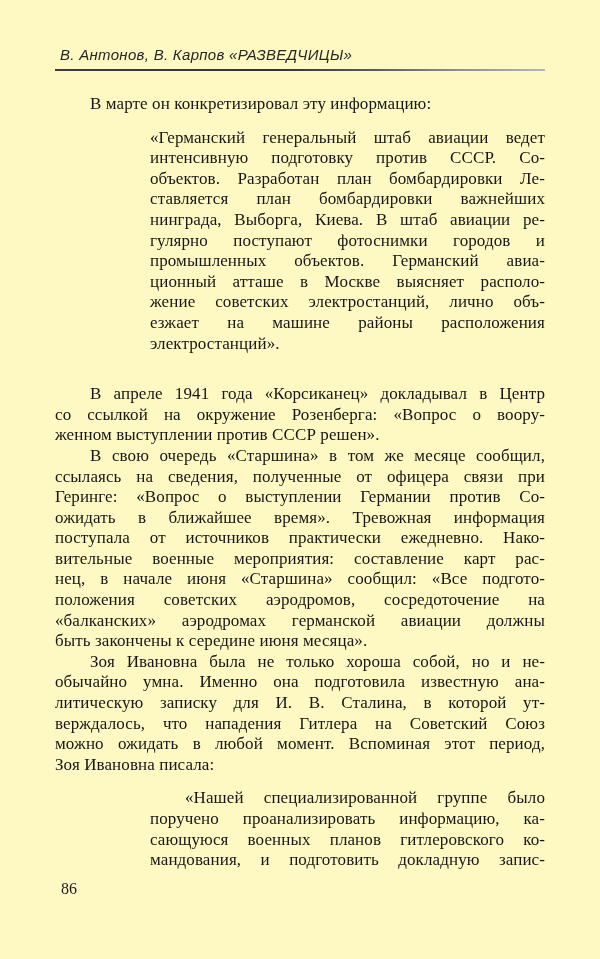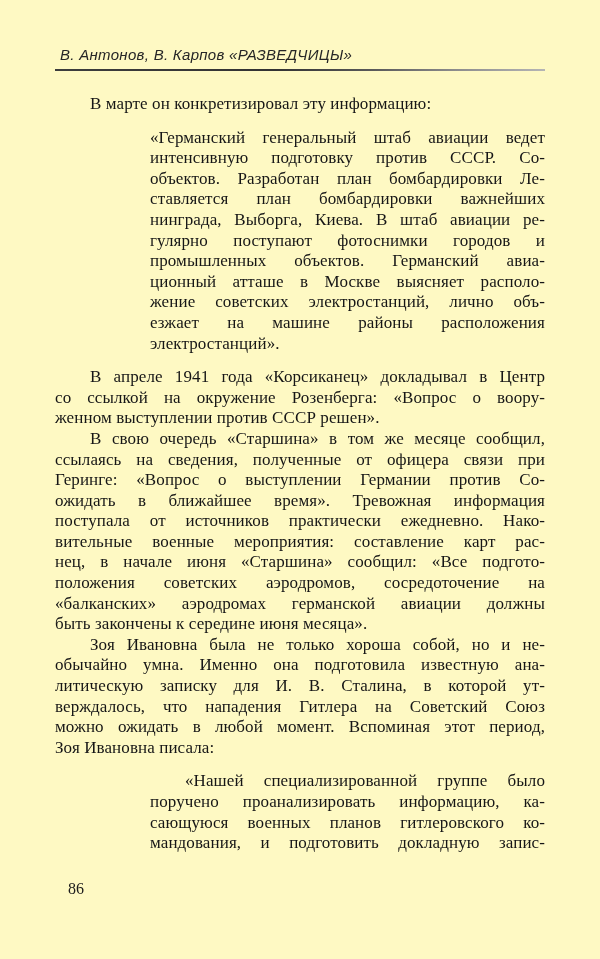--- a/index.html
+++ b/index.html
@@ -37,32 +37,32 @@
     margin: 23px 55px 0 55px;
     font-size: 17px;
     line-height: 20.6px;
     letter-spacing: 0.1px;
   }
   .para { margin: 0; }
   .para.quote {
     margin-left: 95px;
     margin-top: 13px;
   }
-  .para.quote + .para.body { margin-top: 13px; }
+  .para.quote + .para.body { margin-top: 30px; }
   
   .tl {
     text-align: justify;
     text-align-last: justify;
     white-space: normal;
   }
   .tl.last { text-align-last: left; }
   .tl.ind  { text-indent: 35px; }
   .page-number {
     position: absolute;
-    left: 68px;
+    left: 61px;
     top: 880px;
     font-size: 16px;
     color: #1c1c1c;
   }
 </style>
 </head>
 <body>
 
 <div class="page">
   <div class="running-head">

